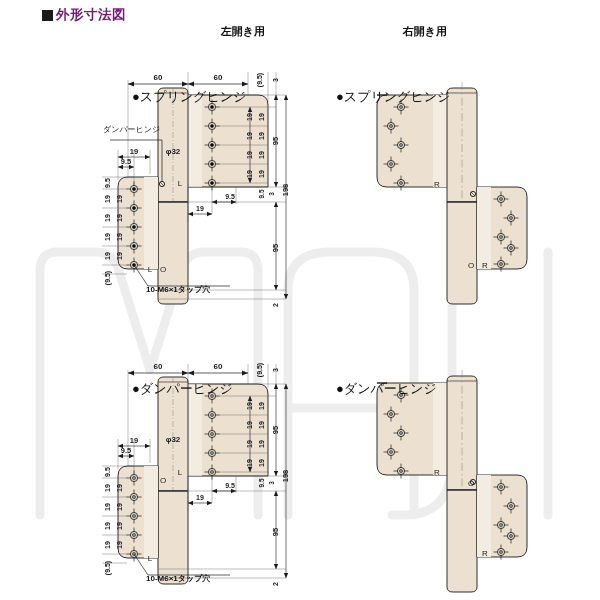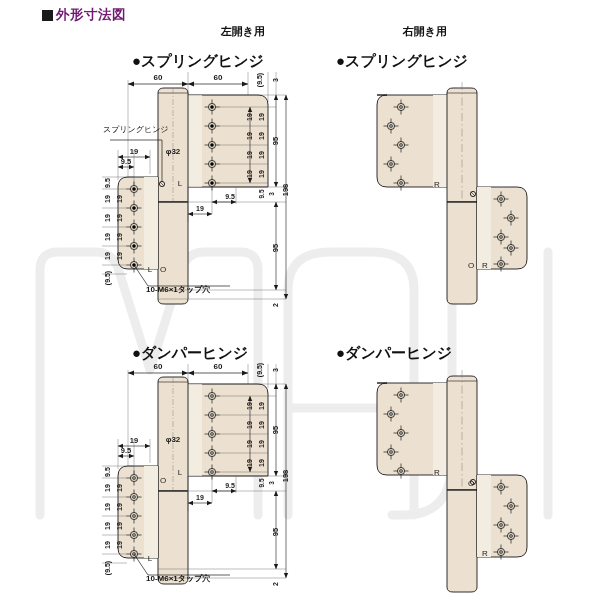--- a/index.html
+++ b/index.html
@@ -22,22 +22,23 @@
   
   .title-row{position:absolute;left:42px;top:6px;z-index:3;display:flex;align-items:center;}
   .title-sq{width:11px;height:11px;background:#1a1a1a;margin-right:3px;}
   .title-txt{font-size:13.5px;font-weight:bold;color:#701a75;letter-spacing:.5px;}
 
   .col-head{
     position:absolute;z-index:3;font-size:11px;font-weight:bold;color:#111;
     text-align:center;
   }
   .sub-head{
-    position:absolute;z-index:3;font-size:15px;font-weight:bold;color:#111;
+    position:absolute;z-index:3;font-size:13px;font-weight:normal;color:#111;
     white-space:nowrap;
+    margin-top:36px;
   }
 
   
   .dwg{position:absolute;z-index:2;}
   .dwg svg{display:block;overflow:visible;}
 
   
 </style>
 </head>
 <body>
@@ -266,21 +267,21 @@
 
       <g stroke="#1a1a1a" stroke-width="0.7" fill="none">
         <line x1="10" y1="78" x2="62" y2="78"></line>
         <line x1="62" y1="78" x2="62" y2="120"></line>
       </g>
       <g stroke="#1a1a1a" stroke-width="0.7" fill="none">
         <line x1="34" y1="203" x2="48" y2="224"></line>
         <line x1="48" y1="224" x2="130" y2="224"></line>
       </g>
     </svg>
-    <div style="position:absolute;left:3px;top:62px;font-size:8px;color:#111;white-space:nowrap;">スプリングヒンジ</div>
+    <div style="position:absolute;left:3px;top:62px;font-size:8px;color:#111;white-space:nowrap;">ダンパーヒンジ</div>
     <div style="position:absolute;left:46px;top:222px;font-size:8px;font-weight:bold;color:#111;white-space:nowrap;">10-M6×1タップ穴</div>
   </div>
 
   <div class="dwg" style="left:355px;top:72px;">
     <svg width="190" height="235" viewBox="0 0 190 235">
       <defs>
         <g id="screwHoleR">
           <line x1="-7.5" y1="0" x2="7.5" y2="0" stroke="#1a1a1a" stroke-width="0.7"></line>
           <line x1="0" y1="-7.5" x2="0" y2="7.5" stroke="#1a1a1a" stroke-width="0.7"></line>
           <circle cx="0" cy="0" r="3.6" fill="#ddd2c0" stroke="#1a1a1a" stroke-width="0.8"></circle>

